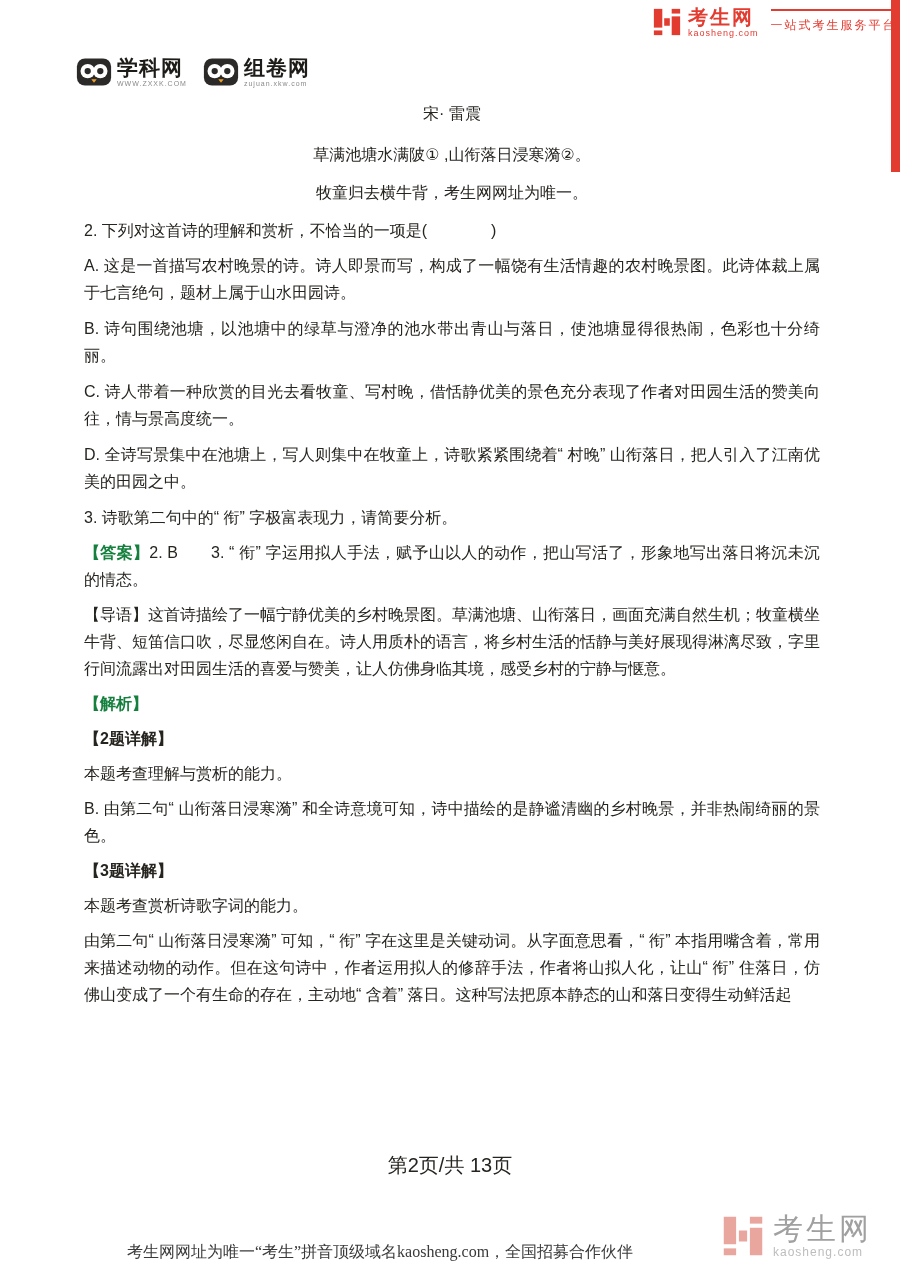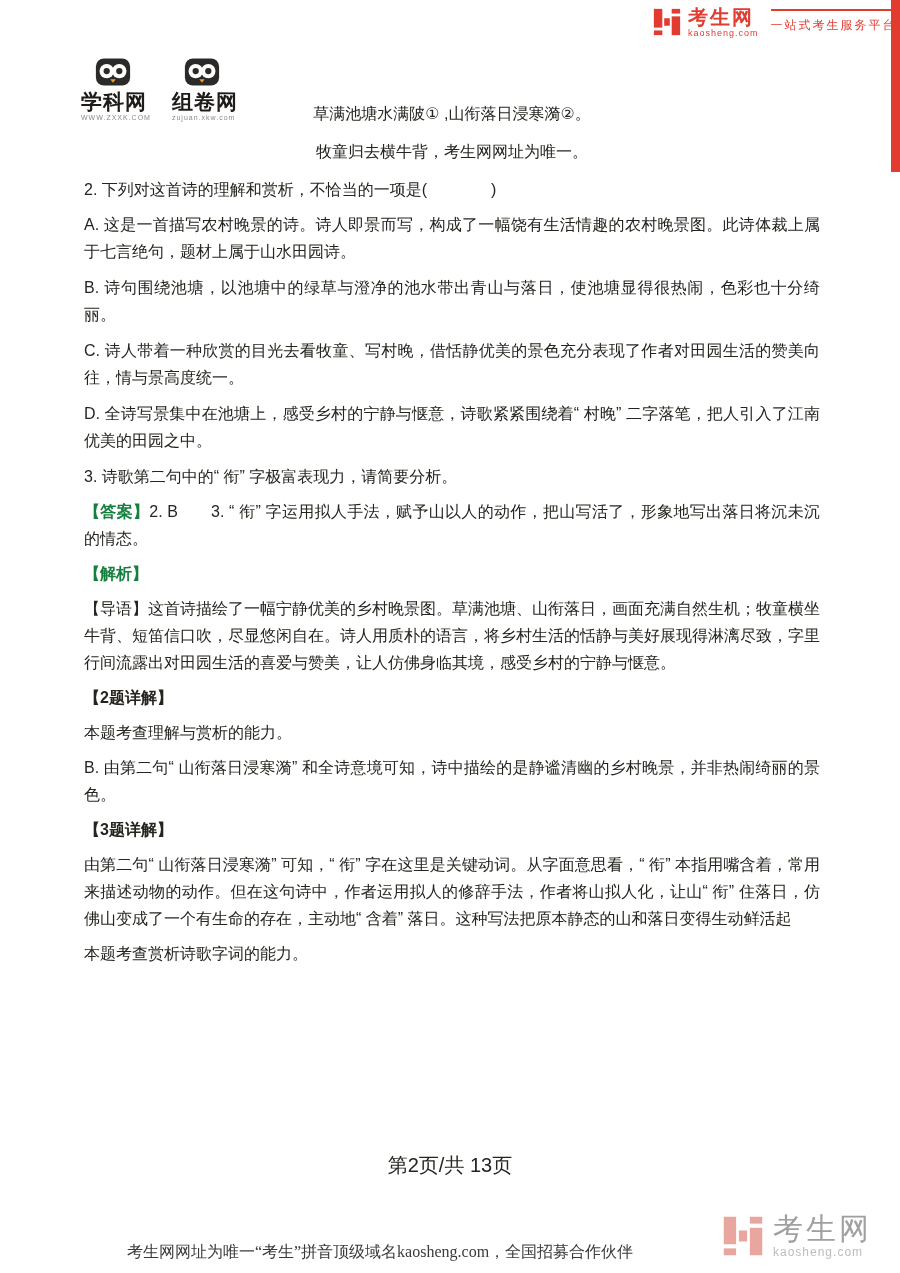--- a/index.html
+++ b/index.html
@@ -20,21 +20,21 @@
   .ks-icon { display:block; }
   .ks-text { margin-left:6px; }
   .ks-name { color:#e23b30; font-size:20px; font-weight:bold; letter-spacing:2px; line-height:22px; }
   .ks-domain { color:#e23b30; font-size:9px; letter-spacing:1px; line-height:10px; }
   .ks-tagline-wrap { margin-left:12px; margin-top:3px; }
   .ks-tagline-line { width:148px; height:2px; background:#e23b30; margin-bottom:6px; }
   .ks-tagline { color:#e23b30; font-size:12px; letter-spacing:2px; }
 
   
   .partner-logos { position:absolute; top:54px; left:76px; display:flex; gap:16px; align-items:flex-start; }
-  .plogo { display:flex; align-items:center;flex-direction:column; }
+  .plogo { display:flex; align-items:center; }
   .plogo .ptext { margin-left:5px; }
   .pname { font-size:21px; font-weight:bold; color:#1e1c19; line-height:23px; letter-spacing:1px; }
   .pdomain { font-size:7px; color:#8a8a8a; letter-spacing:1px; line-height:9px; }
 
   
   .content { position:absolute; top:100px; left:84px; width:736px;
              font-size:16px; line-height:27px; text-align:justify; }
   .center { text-align:center; }
   .poem-title { font-size:17px; font-weight:normal; margin-bottom:16px; }
   .poem-author { margin-bottom:14px; }
@@ -111,45 +111,46 @@
         <path d="M17 28 L23 28 L20 32 Z" fill="#f0a029"></path>
       </svg>
       <div class="ptext">
         <div class="pname">组卷网</div>
         <div class="pdomain">zujuan.xkw.com</div>
       </div>
     </div>
   </div>
 
   <main class="content">
+    <div class="center poem-author">宋·  雷震</div>
     <div class="center poem-line">草满池塘水满陂① ,山衔落日浸寒漪②。</div>
     <div class="center poem-line">牧童归去横牛背，考生网网址为唯一。</div>
 
 
     <p class="para">2. 下列对这首诗的理解和赏析，不恰当的一项是(　　　　)</p>
     <p class="option">A. 这是一首描写农村晚景的诗。诗人即景而写，构成了一幅饶有生活情趣的农村晚景图。此诗体裁上属于七言绝句，题材上属于山水田园诗。</p>
     <p class="option">B. 诗句围绕池塘，以池塘中的绿草与澄净的池水带出青山与落日，使池塘显得很热闹，色彩也十分绮丽。</p>
     <p class="option">C. 诗人带着一种欣赏的目光去看牧童、写村晚，借恬静优美的景色充分表现了作者对田园生活的赞美向往，情与景高度统一。</p>
-    <p class="option">D. 全诗写景集中在池塘上，感受乡村的宁静与惬意，诗歌紧紧围绕着“ 村晚” 二字落笔，把人引入了江南优美的田园之中。</p>
+    <p class="option">D. 全诗写景集中在池塘上，写人则集中在牧童上，诗歌紧紧围绕着“ 村晚” 山衔落日，把人引入了江南优美的田园之中。</p>
 
     <p class="para">3. 诗歌第二句中的“ 衔” 字极富表现力，请简要分析。</p>
 
     <p class="para answer-line"><span class="blue bold">【答案】</span><span>2. B　　3. “ 衔” 字运用拟人手法，赋予山以人的动作，把山写活了，形象地写出落日将沉未沉的情态。</span></p>
 
+    <p class="para">【导语】这首诗描绘了一幅宁静优美的乡村晚景图。草满池塘、山衔落日，画面充满自然生机；牧童横坐牛背、短笛信口吹，尽显悠闲自在。诗人用质朴的语言，将乡村生活的恬静与美好展现得淋漓尽致，字里行间流露出对田园生活的喜爱与赞美，让人仿佛身临其境，感受乡村的宁静与惬意。</p>
+
     <p class="para blue bold">【解析】</p>
-
-    <p class="para">【导语】这首诗描绘了一幅宁静优美的乡村晚景图。草满池塘、山衔落日，画面充满自然生机；牧童横坐牛背、短笛信口吹，尽显悠闲自在。诗人用质朴的语言，将乡村生活的恬静与美好展现得淋漓尽致，字里行间流露出对田园生活的喜爱与赞美，让人仿佛身临其境，感受乡村的宁静与惬意。</p>
 
     <p class="para bold">【2题详解】</p>
     <p class="para">本题考查理解与赏析的能力。</p>
     <p class="para">B. 由第二句“ 山衔落日浸寒漪” 和全诗意境可知，诗中描绘的是静谧清幽的乡村晚景，并非热闹绮丽的景色。</p>
 
     <p class="para bold">【3题详解】</p>
+    <p class="para">本题考查赏析诗歌字词的能力。</p>
     <p class="para">由第二句“ 山衔落日浸寒漪” 可知，“ 衔” 字在这里是关键动词。从字面意思看，“ 衔” 本指用嘴含着，常用来描述动物的动作。但在这句诗中，作者运用拟人的修辞手法，作者将山拟人化，让山“ 衔” 住落日，仿佛山变成了一个有生命的存在，主动地“ 含着” 落日。这种写法把原本静态的山和落日变得生动鲜活起</p>
-    <p class="para">本题考查赏析诗歌字词的能力。</p>
   </main>
 
   <div class="page-number">第2页/共 13页</div>
 
   <div class="bottom-watermark">
     <svg width="44" height="44" viewBox="0 0 32 32">
       <rect x="2" y="2" width="9" height="20" fill="#e9a69f"></rect>
       <rect x="2" y="25" width="9" height="5" fill="#e9a69f"></rect>
       <rect x="13" y="12" width="6" height="8" fill="#e9a69f"></rect>
       <rect x="21" y="2" width="9" height="5" fill="#e9a69f"></rect>

